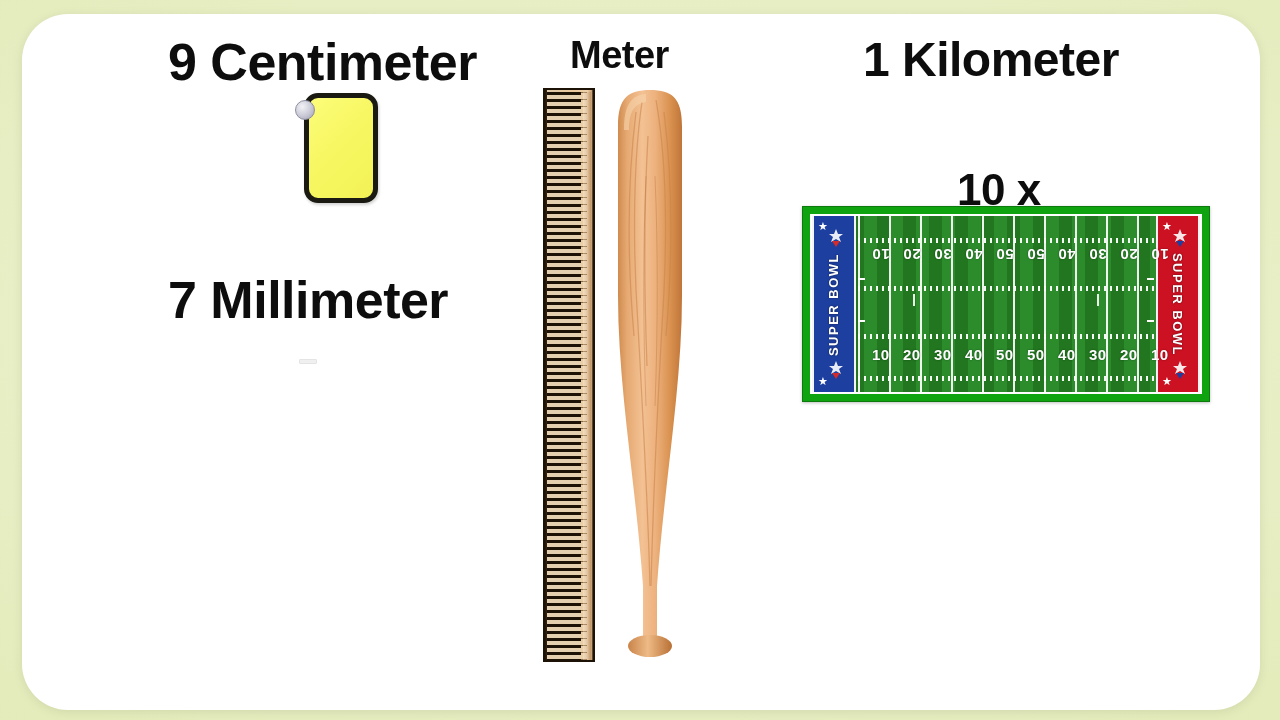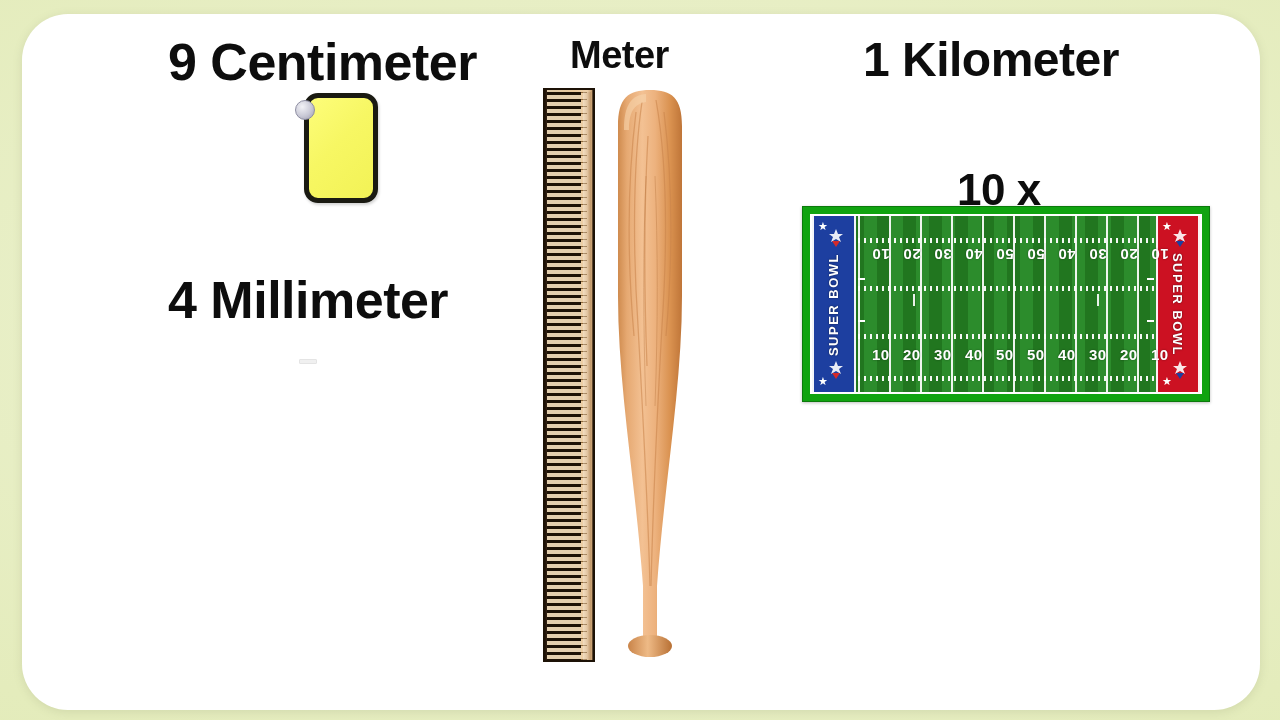--- a/index.html
+++ b/index.html
@@ -299,21 +299,21 @@
 
 <div id="stage">
 
   <div id="slide-card"></div>
 
   <div class="heading" id="title-centimeter">9 Centimeter</div>
 
   <div id="cm-object"></div>
   <div id="cm-object-dot"></div>
 
-  <div class="heading" id="title-millimeter">4 Millimeter</div>
+  <div class="heading" id="title-millimeter">7 Millimeter</div>
 
   <div id="mm-object"></div>
 
   <div class="heading" id="title-meter">Meter</div>
 
   <div id="ruler">
     <div id="ruler-ticks"></div>
     <div id="ruler-ticks-short"></div>
     <div id="ruler-edge-shine"></div>
   </div>

